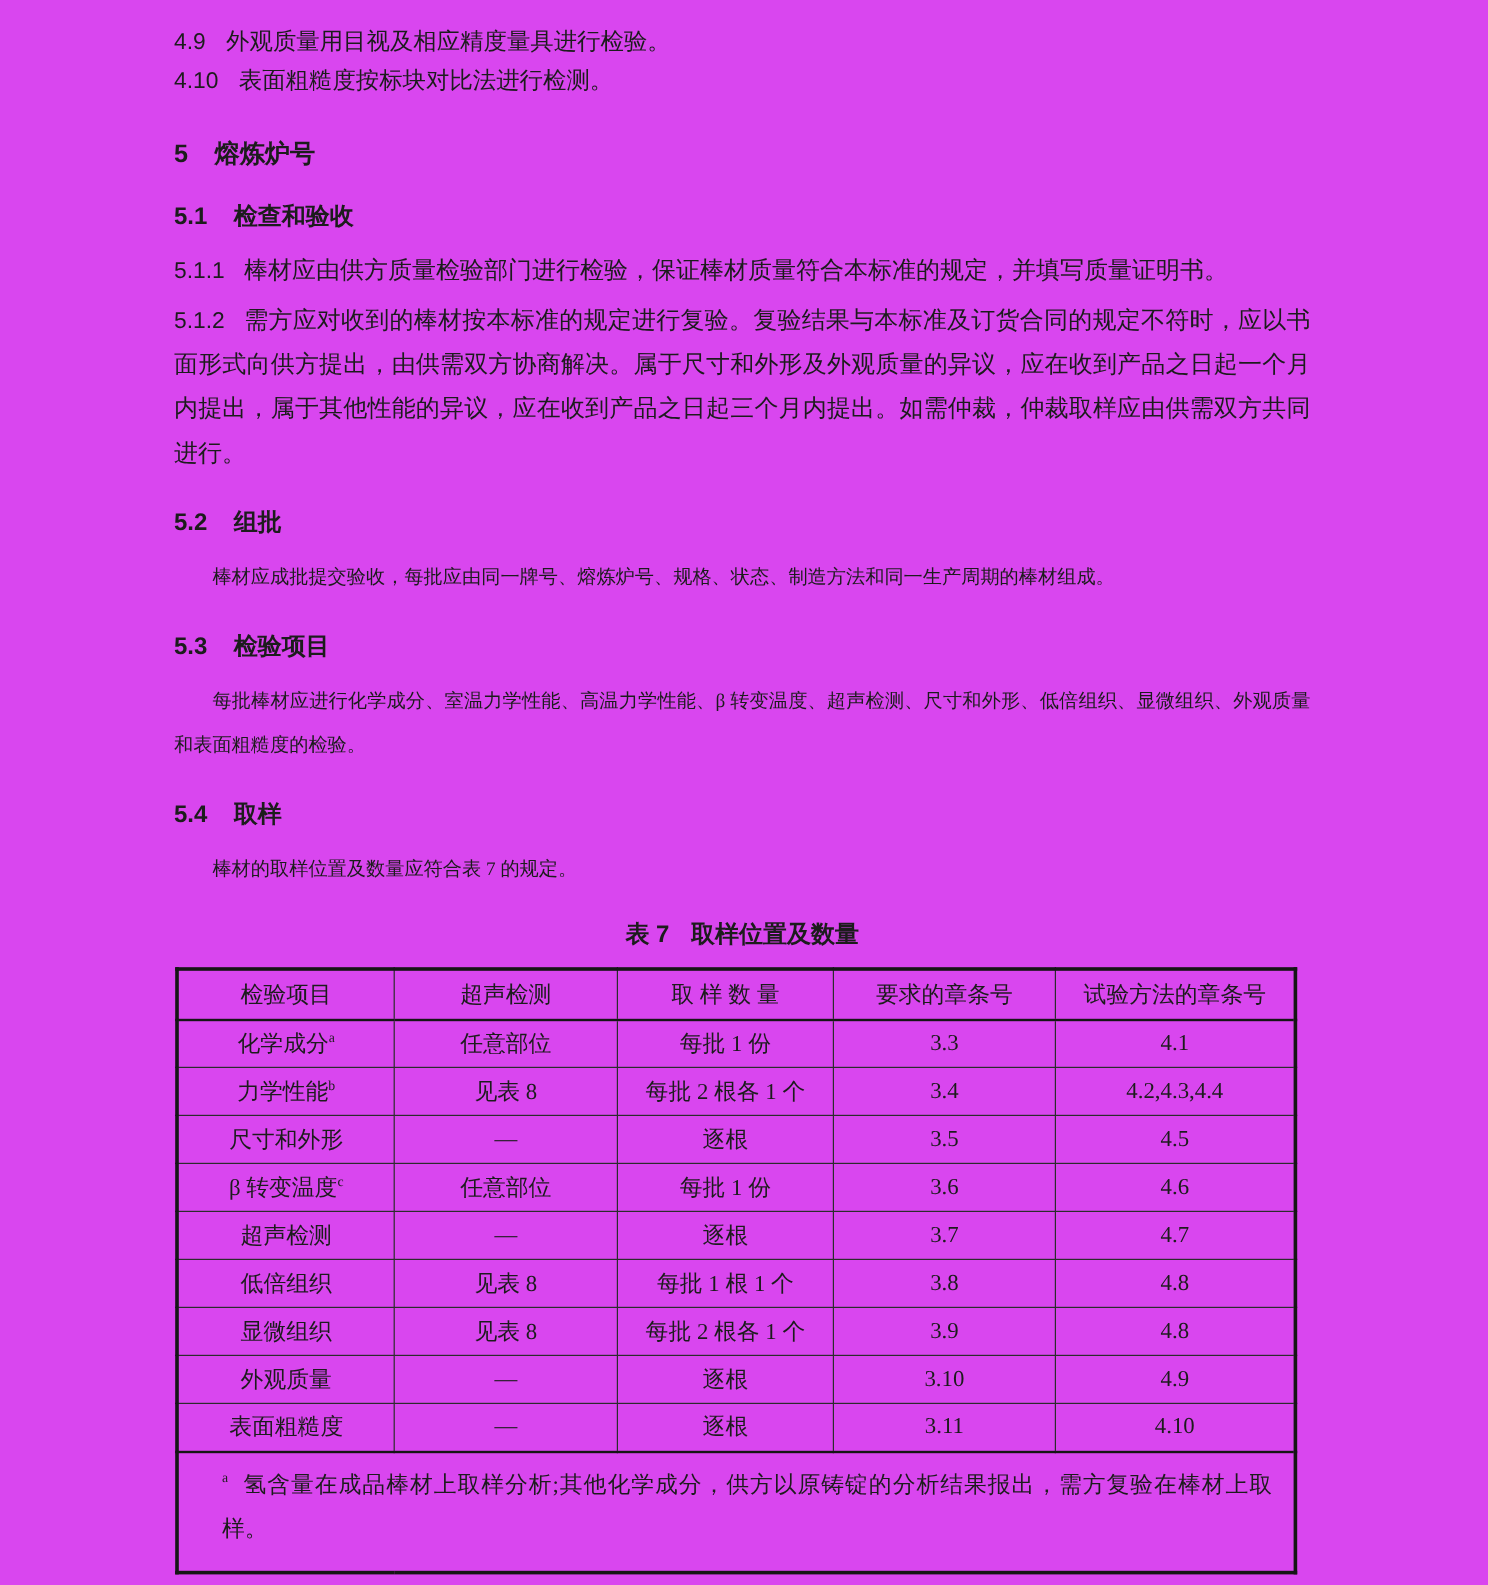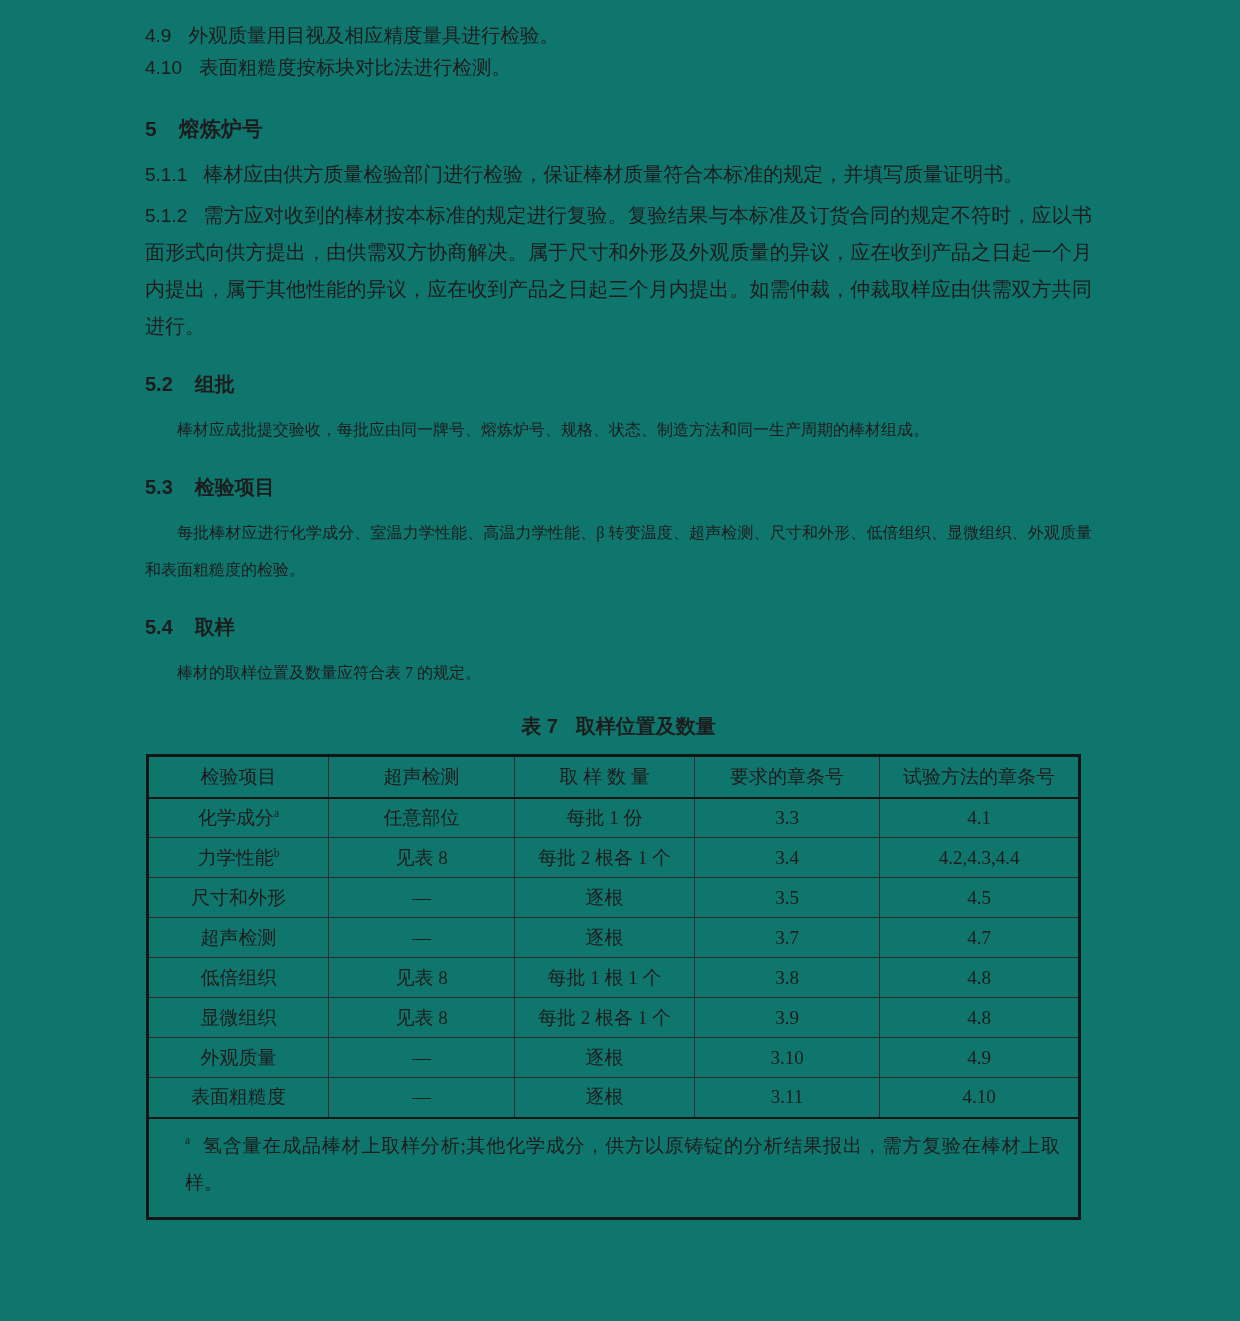--- a/index.html
+++ b/index.html
@@ -1,21 +1,21 @@
 <!DOCTYPE html>
 <html><head>
 <meta charset="utf-8">
 <style>
   * { box-sizing: border-box; }
   html, body { margin: 0; padding: 0; background: #ffffff; }
   .page {
     position: relative;
     width: 1240px;
     height: 1321px;
-    background: #0f766e;
+    background: #d946ef;
     color: #1c1c1c;
     font-family: "Liberation Serif", serif;
     overflow: hidden;
   }
   .content {
     padding: 20px 148px 0 145px; 
   }
   
   .clause-line {
     font-size: 19.5px;
@@ -124,20 +124,21 @@
 
 <div class="page">
   <div class="content">
 
     <p class="clause-line"><span class="num">4.9</span><span>外观质量用目视及相应精度量具进行检验。</span></p>
 
     <p class="clause-line"><span class="num">4.10</span><span>表面粗糙度按标块对比法进行检测。</span></p>
 
     <h2 class="h-main"><span class="hnum">5</span><span>熔炼炉号</span></h2>
 
+    <h3 class="h-sub"><span class="hnum">5.1</span><span>检查和验收</span></h3>
 
     <p class="clause-para"><span class="num">5.1.1</span><span>棒材应由供方质量检验部门进行检验，保证棒材质量符合本标准的规定，并填写质量证明书。</span></p>
 
     <p class="clause-para tight"><span class="num">5.1.2</span><span>需方应对收到的棒材按本标准的规定进行复验。复验结果与本标准及订货合同的规定不符时，应以书面形式向供方提出，由供需双方协商解决。属于尺寸和外形及外观质量的异议，应在收到产品之日起一个月内提出，属于其他性能的异议，应在收到产品之日起三个月内提出。如需仲裁，仲裁取样应由供需双方共同进行。</span></p>
 
     <h3 class="h-sub"><span class="hnum">5.2</span><span>组批</span></h3>
 
     <p class="body-para">棒材应成批提交验收，每批应由同一牌号、熔炼炉号、规格、状态、制造方法和同一生产周期的棒材组成。</p>
 
     <h3 class="h-sub"><span class="hnum">5.3</span><span>检验项目</span></h3>
@@ -183,20 +184,27 @@
           <td>4.2,4.3,4.4</td>
         </tr>
         <tr>
           <td><span>尺寸和外形</span><sup></sup></td>
           <td>—</td>
           <td>逐根</td>
           <td>3.5</td>
           <td>4.5</td>
         </tr>
         <tr>
+          <td><span>β 转变温度</span><sup>c</sup></td>
+          <td>任意部位</td>
+          <td>每批 1 份</td>
+          <td>3.6</td>
+          <td>4.6</td>
+        </tr>
+        <tr>
           <td><span>超声检测</span><sup></sup></td>
           <td>—</td>
           <td>逐根</td>
           <td>3.7</td>
           <td>4.7</td>
         </tr>
         <tr>
           <td><span>低倍组织</span><sup></sup></td>
           <td>见表 8</td>
           <td>每批 1 根 1 个</td>

